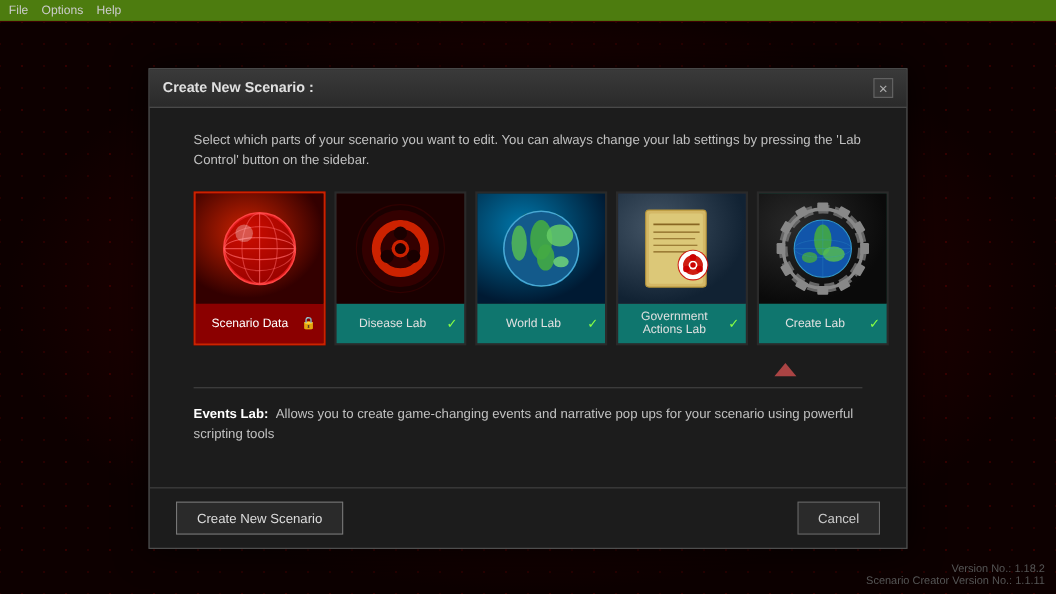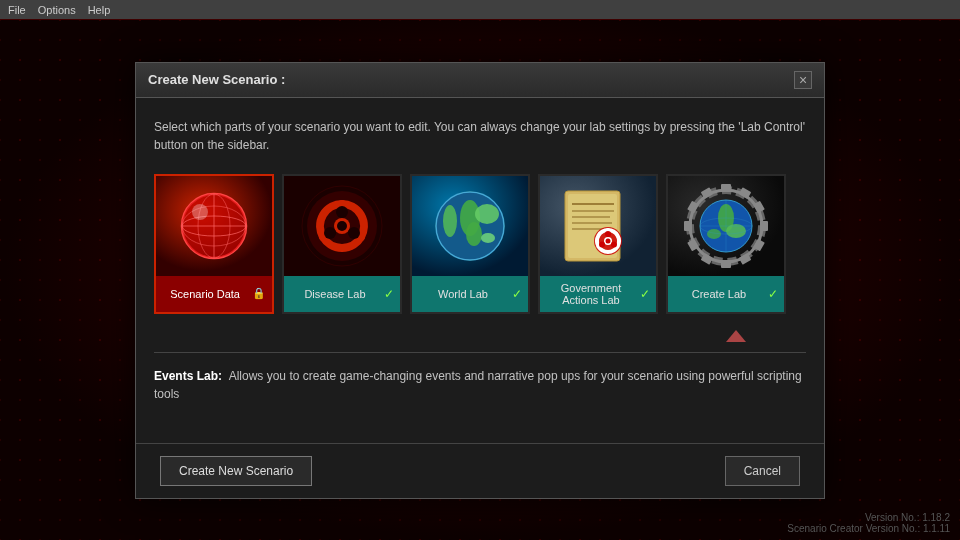--- a/index.html
+++ b/index.html
@@ -32,21 +32,21 @@
       background-position: 0 0, 10px 10px;
     }
 
     
     .menubar {
       position: absolute;
       top: 0;
       left: 0;
       right: 0;
       height: 20px;
-      background: #404040;
+      background: #4d7c0f;
       border-bottom: 1px solid #3d0000;
       display: flex;
       align-items: center;
       padding: 0 8px;
       gap: 12px;
       z-index: 10;
     }
 
     .menu-item {
       color: #cccccc;
@@ -95,21 +95,21 @@
       width: 18px;
       height: 18px;
       display: flex;
       align-items: center;
       justify-content: center;
       border: 1px solid #666;
       background: #3a3a3a;
     }
 
     .dialog-body {
-      padding: 20px 18px;
+      padding: 20px 40px;
     }
 
     .description-text {
       color: #c0c0c0;
       font-size: 12px;
       line-height: 1.5;
       margin-bottom: 20px;
     }
 
     .cards-container {

